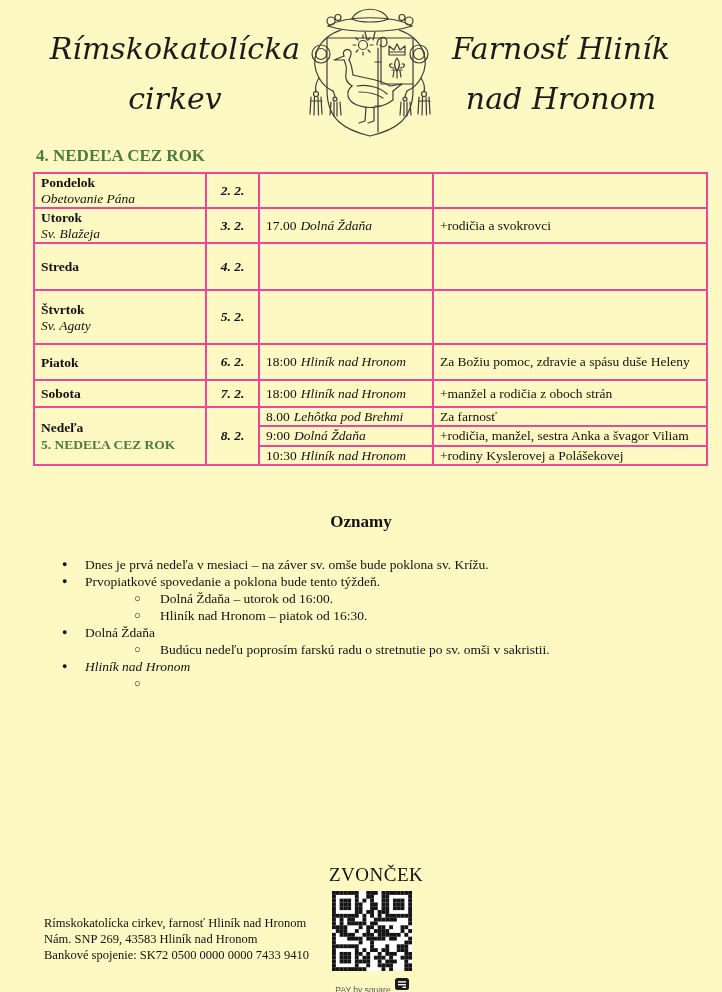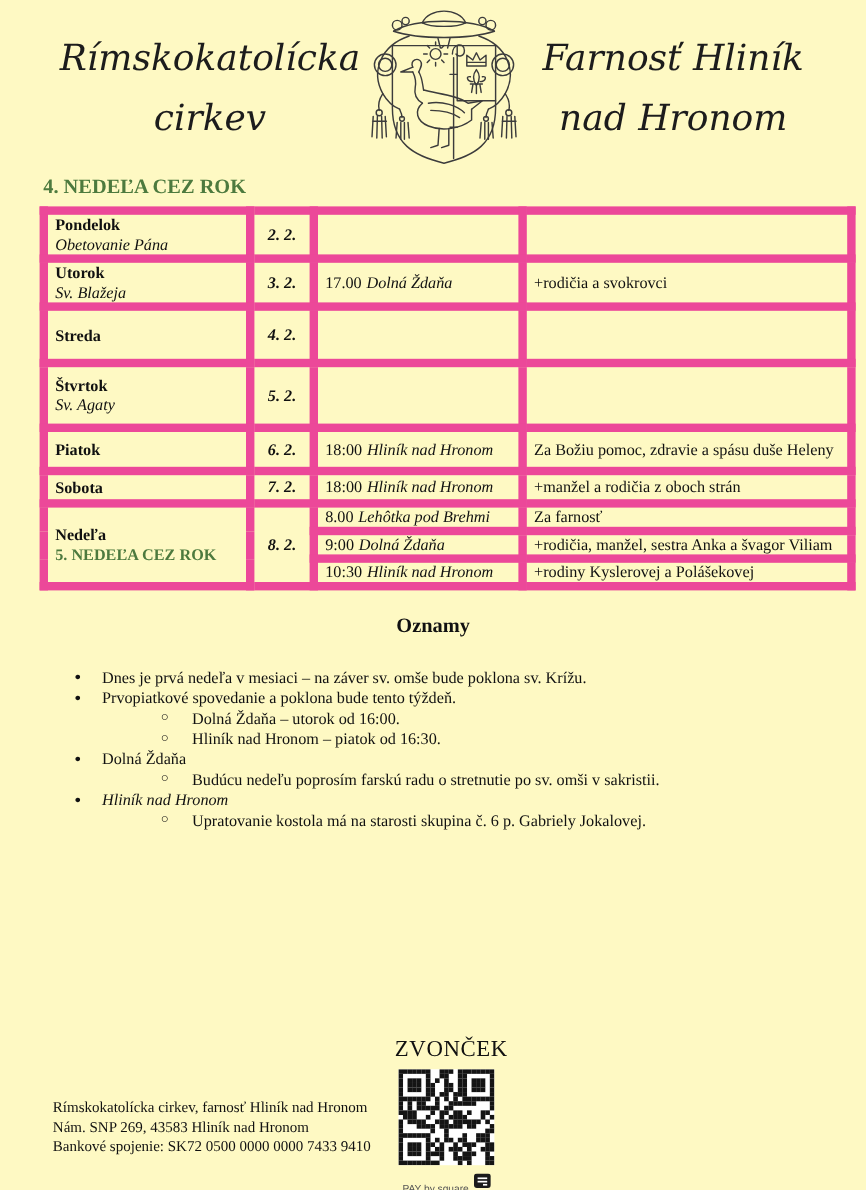--- a/index.html
+++ b/index.html
@@ -14,21 +14,21 @@
              font-size:30px;line-height:50px;color:#1c1c1c;}
   .hdr-left{left:25px;width:300px;}
   .hdr-right{left:411px;width:300px;}
   .crest{position:absolute;left:297px;top:2px;width:146px;height:138px;}
   .crest path,.crest circle,.crest line{fill:none;stroke:#3c3c3c;stroke-width:1.2;stroke-linecap:round;stroke-linejoin:round;}
 
   
   .sec-title{position:absolute;left:36px;top:146px;font-size:17px;font-weight:bold;color:var(--green);}
   table.sched{position:absolute;left:33px;top:172px;width:673px;border-collapse:collapse;
               table-layout:fixed;font-size:13.5px;}
-  .sched td{border:7px solid #ec4899;padding:0 6px;vertical-align:middle;overflow:hidden;}
+  .sched td{border:2px solid #ec4899;padding:0 6px;vertical-align:middle;overflow:hidden;}
   .c-day{vertical-align:top;padding-top:1px;}
   .day{display:block;font-weight:bold;line-height:17px;}
   .feast{display:block;font-style:italic;line-height:16px;}
   .feast-green{display:block;font-style:normal;font-weight:bold;color:var(--green);line-height:17px;}
   .c-date{text-align:center;font-weight:bold;font-style:italic;}
   .place{font-style:italic;margin-left:4px;}
 
   
   .ann{position:absolute;left:33px;top:512px;width:656px;font-size:13.5px;}
   .ann-title{text-align:center;font-weight:bold;font-size:17px;}
@@ -232,21 +232,21 @@
         <span class="marker">●</span>
         <span class="ann-text">Dolná Ždaňa</span></div>
       <div class="ann-item lvl2">
         <span class="marker">○</span>
         <span class="ann-text">Budúcu nedeľu poprosím farskú radu o stretnutie po sv. omši v sakristii.</span></div>
       <div class="ann-item lvl1 italic">
         <span class="marker">●</span>
         <span class="ann-text">Hliník nad Hronom</span></div>
       <div class="ann-item lvl2">
         <span class="marker">○</span>
-        <span class="ann-text">Upratovanie kostola má na starosti skupina č. 6 p. Gabriely Jokalovej.</span></div>
+        </div>
     </div>
   </div>
 
   <div class="qr-block">
     <div class="qr-title">ZVONČEK</div>
     <svg class="qr-svg" width="80" height="80" viewBox="0 0 80 80">
         <rect x="0.00" y="0.00" width="3.86" height="3.86"></rect>
         <rect x="3.81" y="0.00" width="3.86" height="3.86"></rect>
         <rect x="7.62" y="0.00" width="3.86" height="3.86"></rect>
         <rect x="11.43" y="0.00" width="3.86" height="3.86"></rect>

